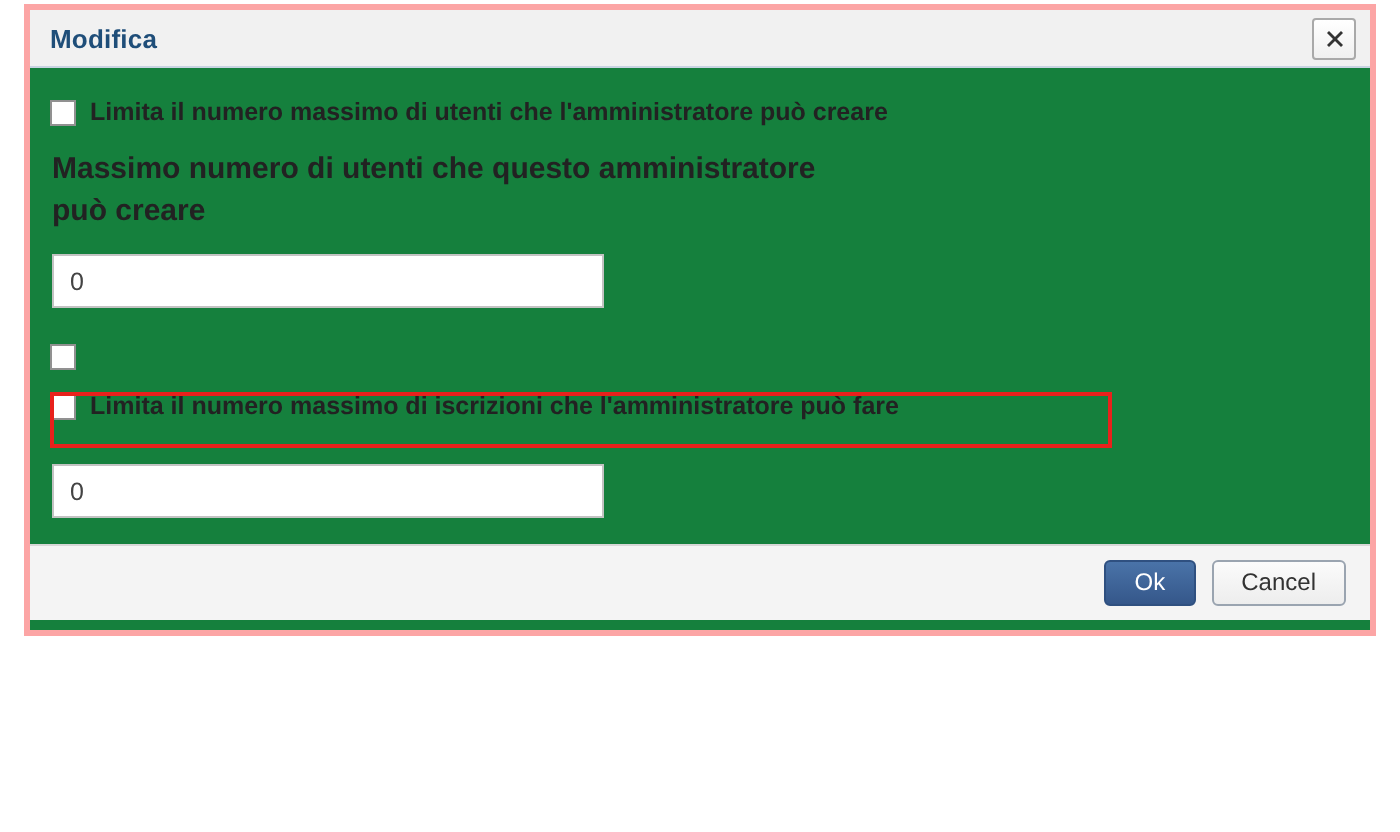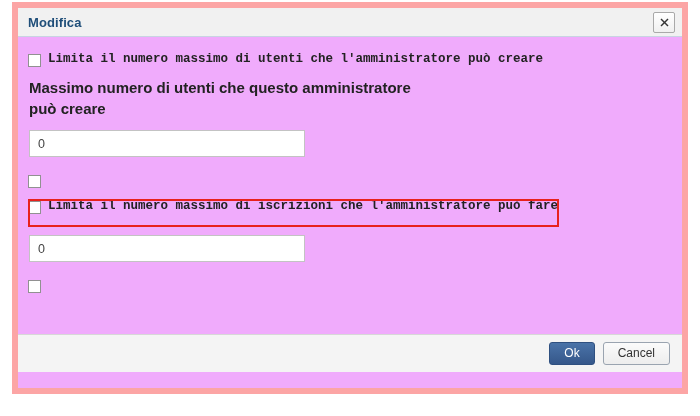--- a/index.html
+++ b/index.html
@@ -11,23 +11,23 @@
     width: 700px;
     height: 416px;
     font-family: "Liberation Sans", sans-serif;
     overflow: hidden;
   }
   .dialog {
     position: absolute;
     left: 12px;
     top: 2px;
     width: 676px;
-    height: 392px;
-    background: #f0abfc;
-    border: 6px solid #fca5a5;
+    height: 316px;
+    background: #15803d;
+    border: 3px solid #fca5a5;
     box-sizing: border-box;
   }
   .dialog-header {
     position: relative;
     height: 28px;
     background: #f1f1f1;
     border-bottom: 1px solid #c8d4e2;
     display: flex;
     align-items: center;
   }
@@ -55,24 +55,23 @@
   .close-button svg { display: block; }
 
   .dialog-body {
     position: relative;
     padding: 14px 0 0 0;
     height: 340px;
   }
 
   .row {
     display: flex;
-    align-items: center;
+    align-items: flex-start;
     padding-left: 10px;
     margin-bottom: 0;
-    font-family: Liberation Mono, monospace;
   }
   .checkbox {
     width: 13px;
     height: 13px;
     border: 1px solid #919191;
     background: #ffffff;
     box-sizing: border-box;
     margin-right: 7px;
     margin-top: 2px;
     flex: none;
@@ -117,21 +116,21 @@
     pointer-events: none;
   }
 
   .spacer-1 { height: 10px; }
   .spacer-2 { height: 11px; }
 
   .dialog-footer {
     position: absolute;
     left: 0;
     right: 0;
-    bottom: 16px;
+    bottom: 5px;
     height: 38px;
     background: #f4f4f4;
     border-top: 1px solid #d7d7d7;
     display: flex;
     align-items: center;
     justify-content: flex-end;
     padding-right: 12px;
     box-sizing: border-box;
   }
   .btn {

